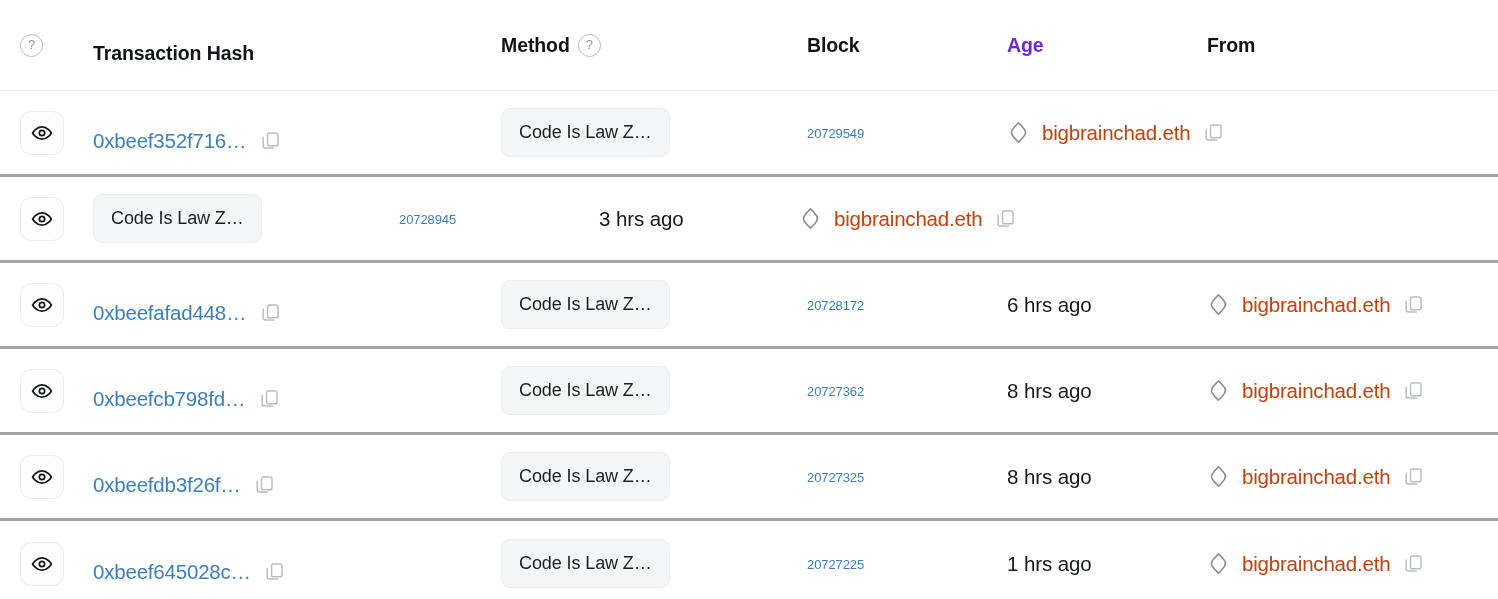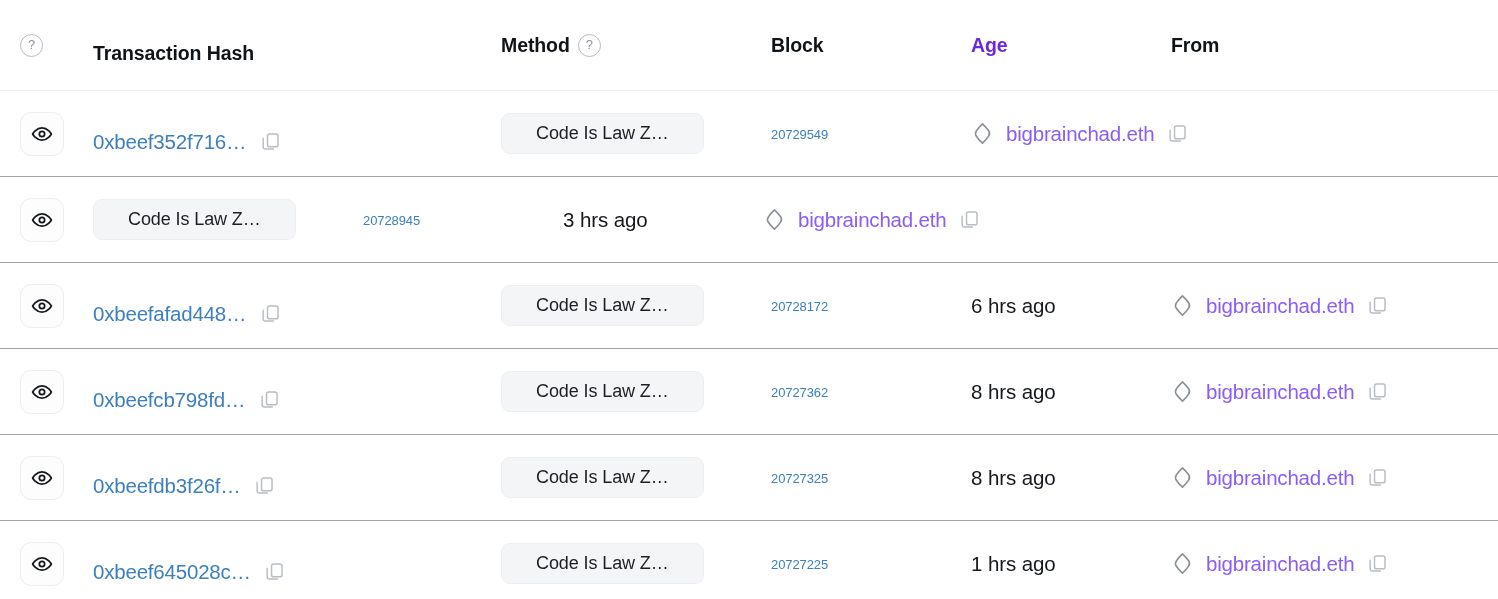--- a/index.html
+++ b/index.html
@@ -27,21 +27,21 @@
   .row {
     display: flex;
     align-items: center;
     width: 100%;
     box-sizing: border-box;
   }
 
   .col-eye      { width: 93px;  flex: 0 0 93px;  padding-left: 20px; box-sizing: border-box; }
   .col-hash     { width: 408px; flex: 0 0 408px; margin-top: 16px; }
   .col-method   { width: 270px; flex: 0 0 270px; }
-  .col-block    { width: 200px; flex: 0 0 200px; }
+  .col-block    { width: 200px; flex: 0 0 200px; margin-left: 36px; }
   .col-age      { width: 200px; flex: 0 0 200px; }
   .col-from     { width: 327px; flex: 0 0 327px; }
 
   
   .thead {
     height: 91px;
     border-bottom: 1px solid #edeef0;
   }
   .th {
     font-size: 19.5px;
@@ -70,21 +70,21 @@
     color: #8b9199;
     line-height: 1;
     flex: 0 0 auto;
     font-family: "Liberation Sans", sans-serif;
   }
   .help-icon span { position: relative; top: -0.5px; }
 
   
   .tbody-row {
     height: 86px;
-    border-bottom: 1px solid #a3a3a3;
+    border-bottom: 3px solid #a3a3a3;
   }
   .tbody-row:last-child {
     border-bottom: 1px solid #edeef0;
   }
 
   
   .eye-btn {
     width: 44px;
     height: 44px;
     border-radius: 11px;
@@ -119,22 +119,22 @@
     height: 22px;
     flex: 0 0 auto;
     cursor: pointer;
   }
 
   
   .method-badge {
     display: inline-flex;
     align-items: center;
     justify-content: center;
-    height: 41px;
-    padding: 0 34px;
+    height: 49px;
+    padding: 0 17px;
     border-radius: 9px;
     background: #f4f5f7;
     border: 1px solid #eceef1;
     font-size: 18px;
     color: #1b1f24;
     letter-spacing: -0.1px;
     box-sizing: border-box;
     white-space: nowrap;
   }
 
@@ -164,21 +164,21 @@
   .ens-icon {
     width: 23px;
     height: 23px;
     flex: 0 0 auto;
     display: inline-flex;
     align-items: center;
     justify-content: center;
   }
   .from-name {
     font-size: 20.5px;
-    color: #8b5cf6;
+    color: #c2410c;
     letter-spacing: -0.2px;
     white-space: nowrap;
   }
 </style>
 </head>
 <body>
 
 <div class="tx-table">
 
   <div class="row thead">

